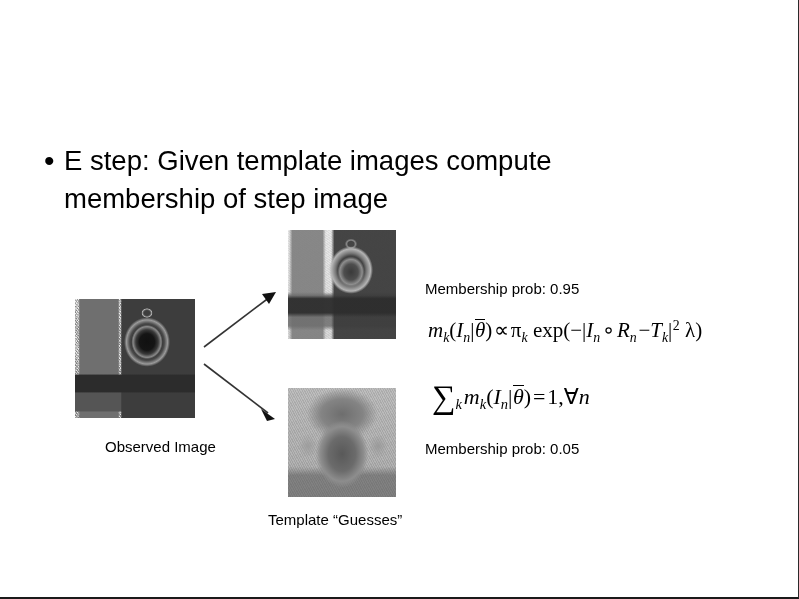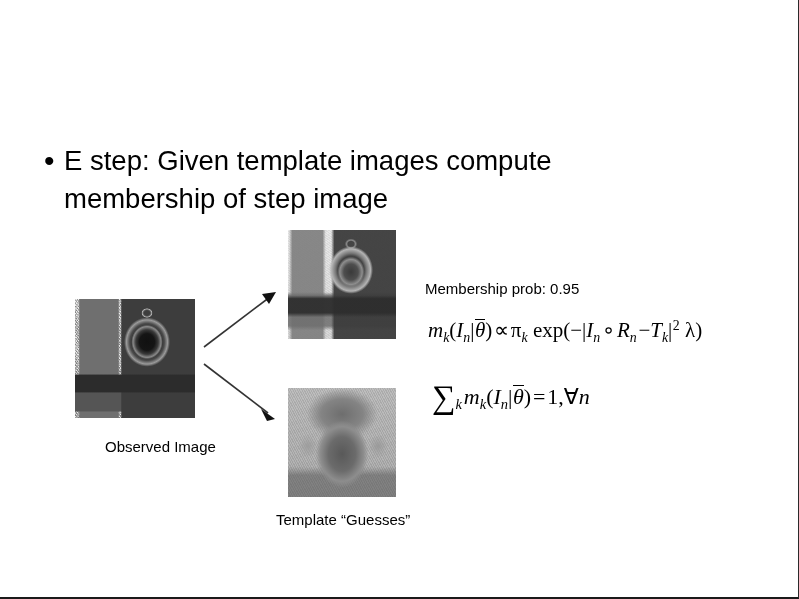--- a/index.html
+++ b/index.html
@@ -141,21 +141,21 @@
   #arrow-bottom { top: 355px; }
 
   
   .caption {
     position: absolute;
     font-size: 15px;
     color: #000;
     white-space: nowrap;
   }
   #caption-observed { left: 77px; top: 438px; margin-left: 28px; }
-  #caption-templates { left: 276px; top: 511px; }
+  #caption-templates { left: 268px; top: 511px; }
   #membership-prob-top { left: 425px; top: 280px; }
   #membership-prob-bottom { left: 425px; top: 440px; }
 
   
   .formula {
     position: absolute;
     font-family: "Liberation Serif", serif;
     color: #000;
     white-space: nowrap;
   }
@@ -219,18 +219,19 @@
   </svg>
 
   <svg id="arrow-bottom" viewBox="0 0 100 70">
     <line x1="14" y1="9" x2="78" y2="58" stroke="#333" stroke-width="1.6"></line>
     <polygon points="85,64 71,54 77,66" fill="#111"></polygon>
   </svg>
 
   <div class="caption" id="caption-observed">Observed Image</div>
   <div class="caption" id="caption-templates">Template “Guesses”</div>
   <div class="caption" id="membership-prob-top">Membership prob: 0.95</div>
+  <div class="caption" id="membership-prob-bottom">Membership prob: 0.05</div>
 
   <div class="formula" id="formula-membership"><span class="mi">m</span><span class="sub">k</span><span class="mup">(</span><span class="mi">I</span><span class="sub">n</span><span class="mup thin">|</span><span class="ovl">θ</span><span class="mup">)</span> <span class="mup">∝</span> <span class="mup">π</span><span class="sub">k</span>&nbsp;<span class="mup">exp</span><span class="mup">(−|</span><span class="mi">I</span><span class="sub">n</span> <span class="mup">∘</span> <span class="mi">R</span><span class="sub">n</span> <span class="mup">−</span><span class="mi">T</span><span class="sub">k</span><span class="mup thin">|</span><span class="sup">2</span>&nbsp;<span class="mup">λ</span><span class="mup">)</span></div>
 
   <div class="formula" id="formula-sum"><span class="bigop">∑</span><span class="sub">k</span> <span class="mi">m</span><span class="sub">k</span><span class="mup">(</span><span class="mi">I</span><span class="sub">n</span><span class="mup thin">|</span><span class="ovl">θ</span><span class="mup">)</span> <span class="mup">=</span> <span class="mup">1,</span><span class="mup">∀</span><span class="mi">n</span></div>
 
 </div>
 
 </body></html>

